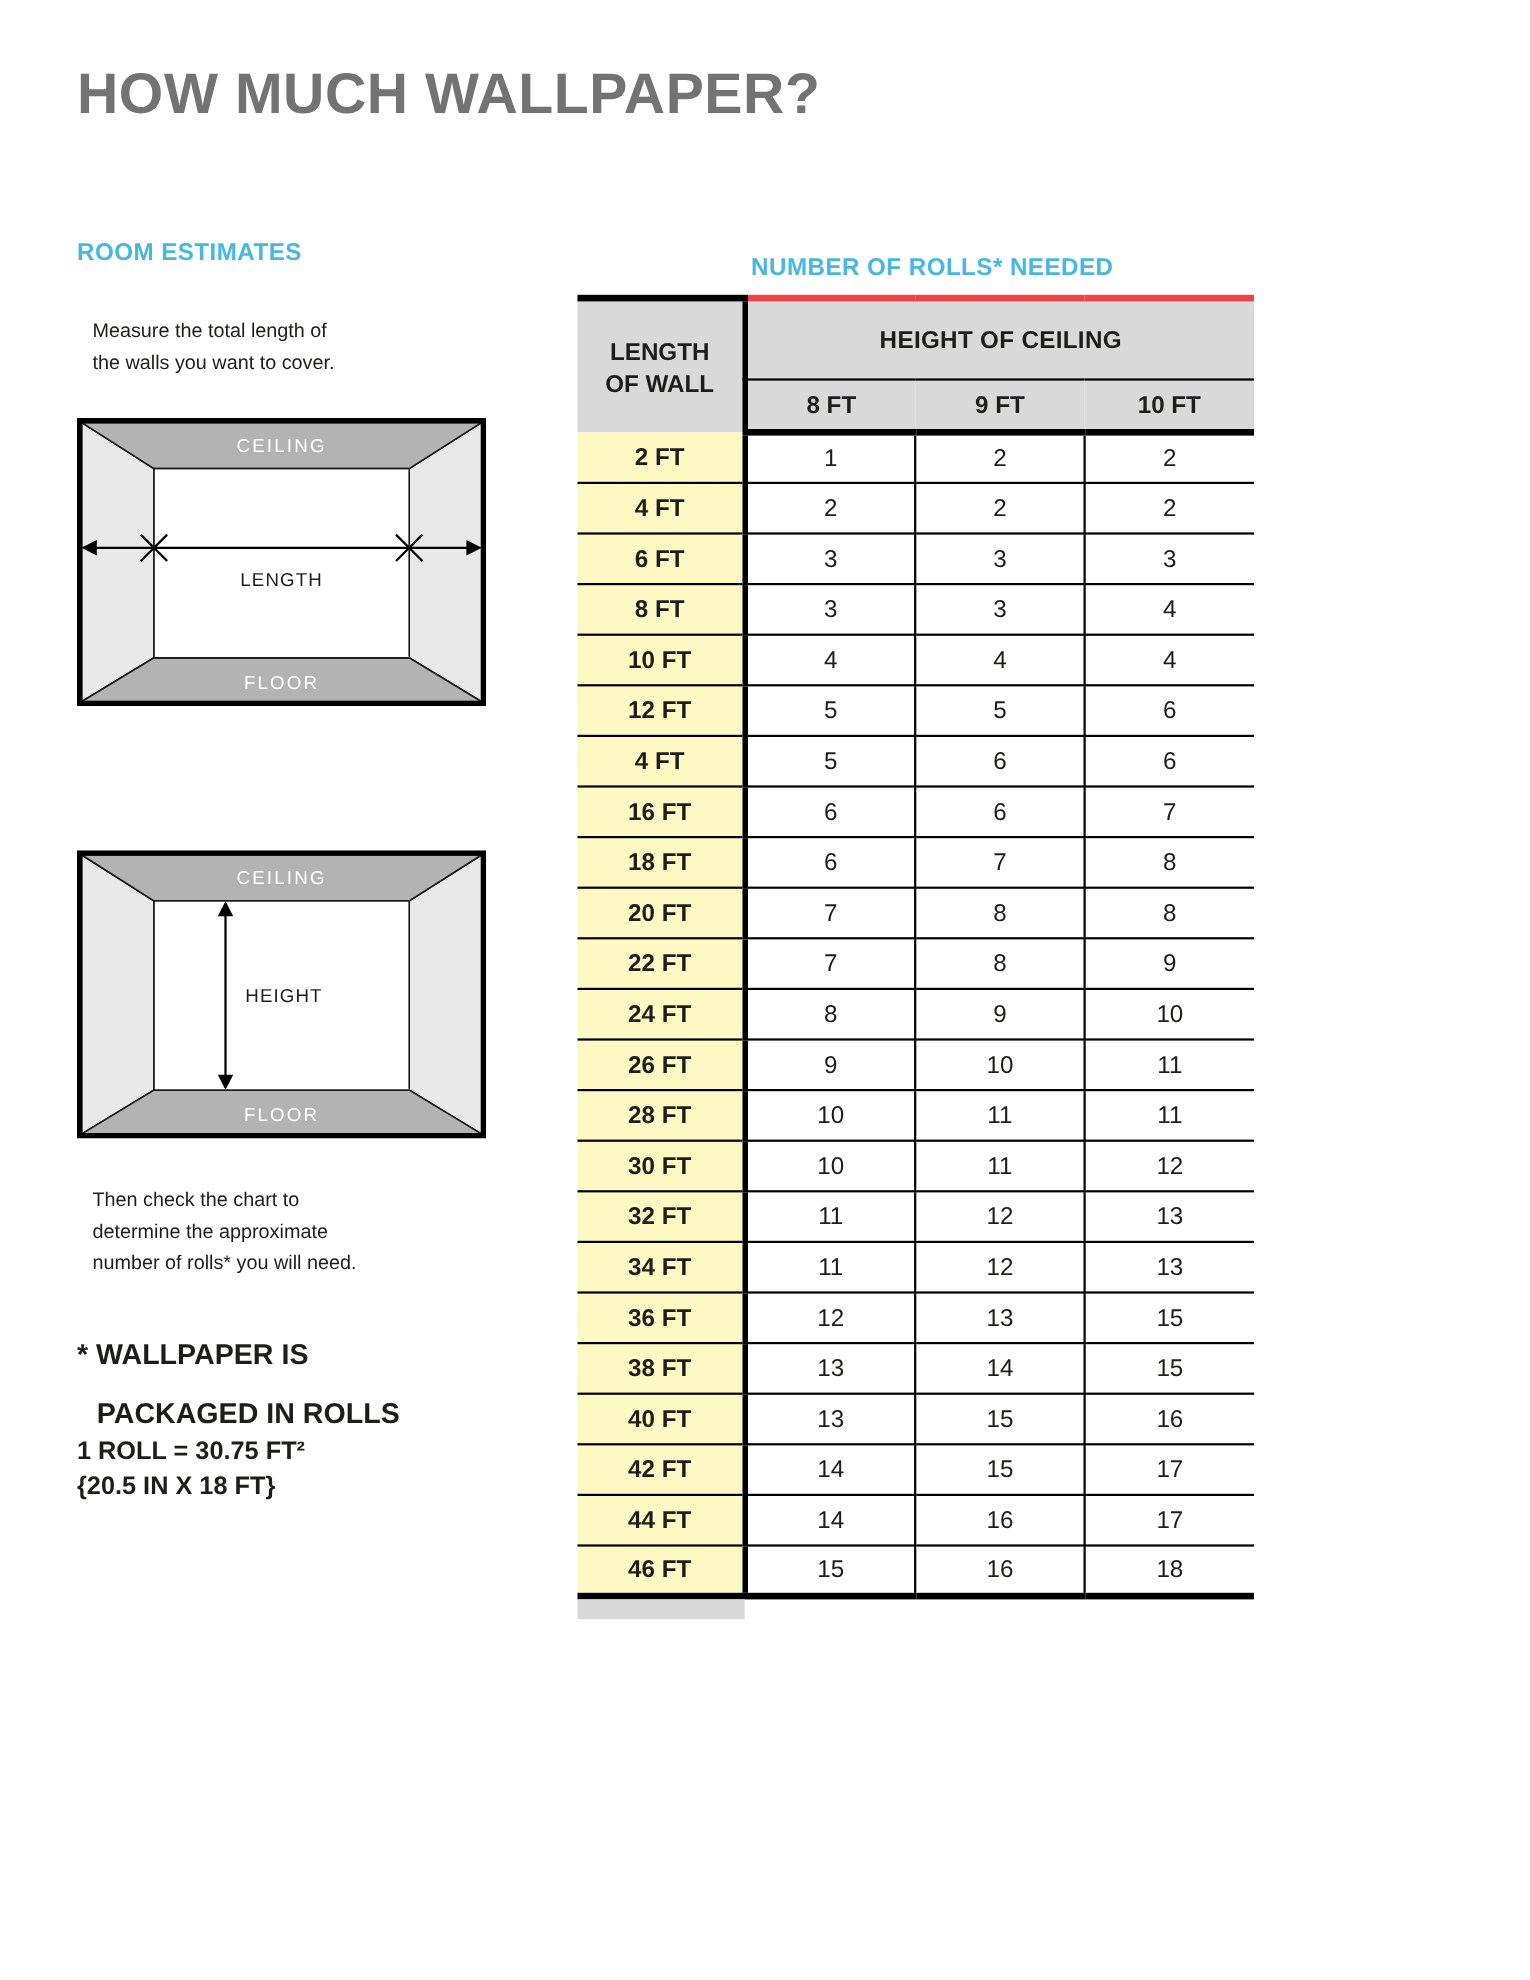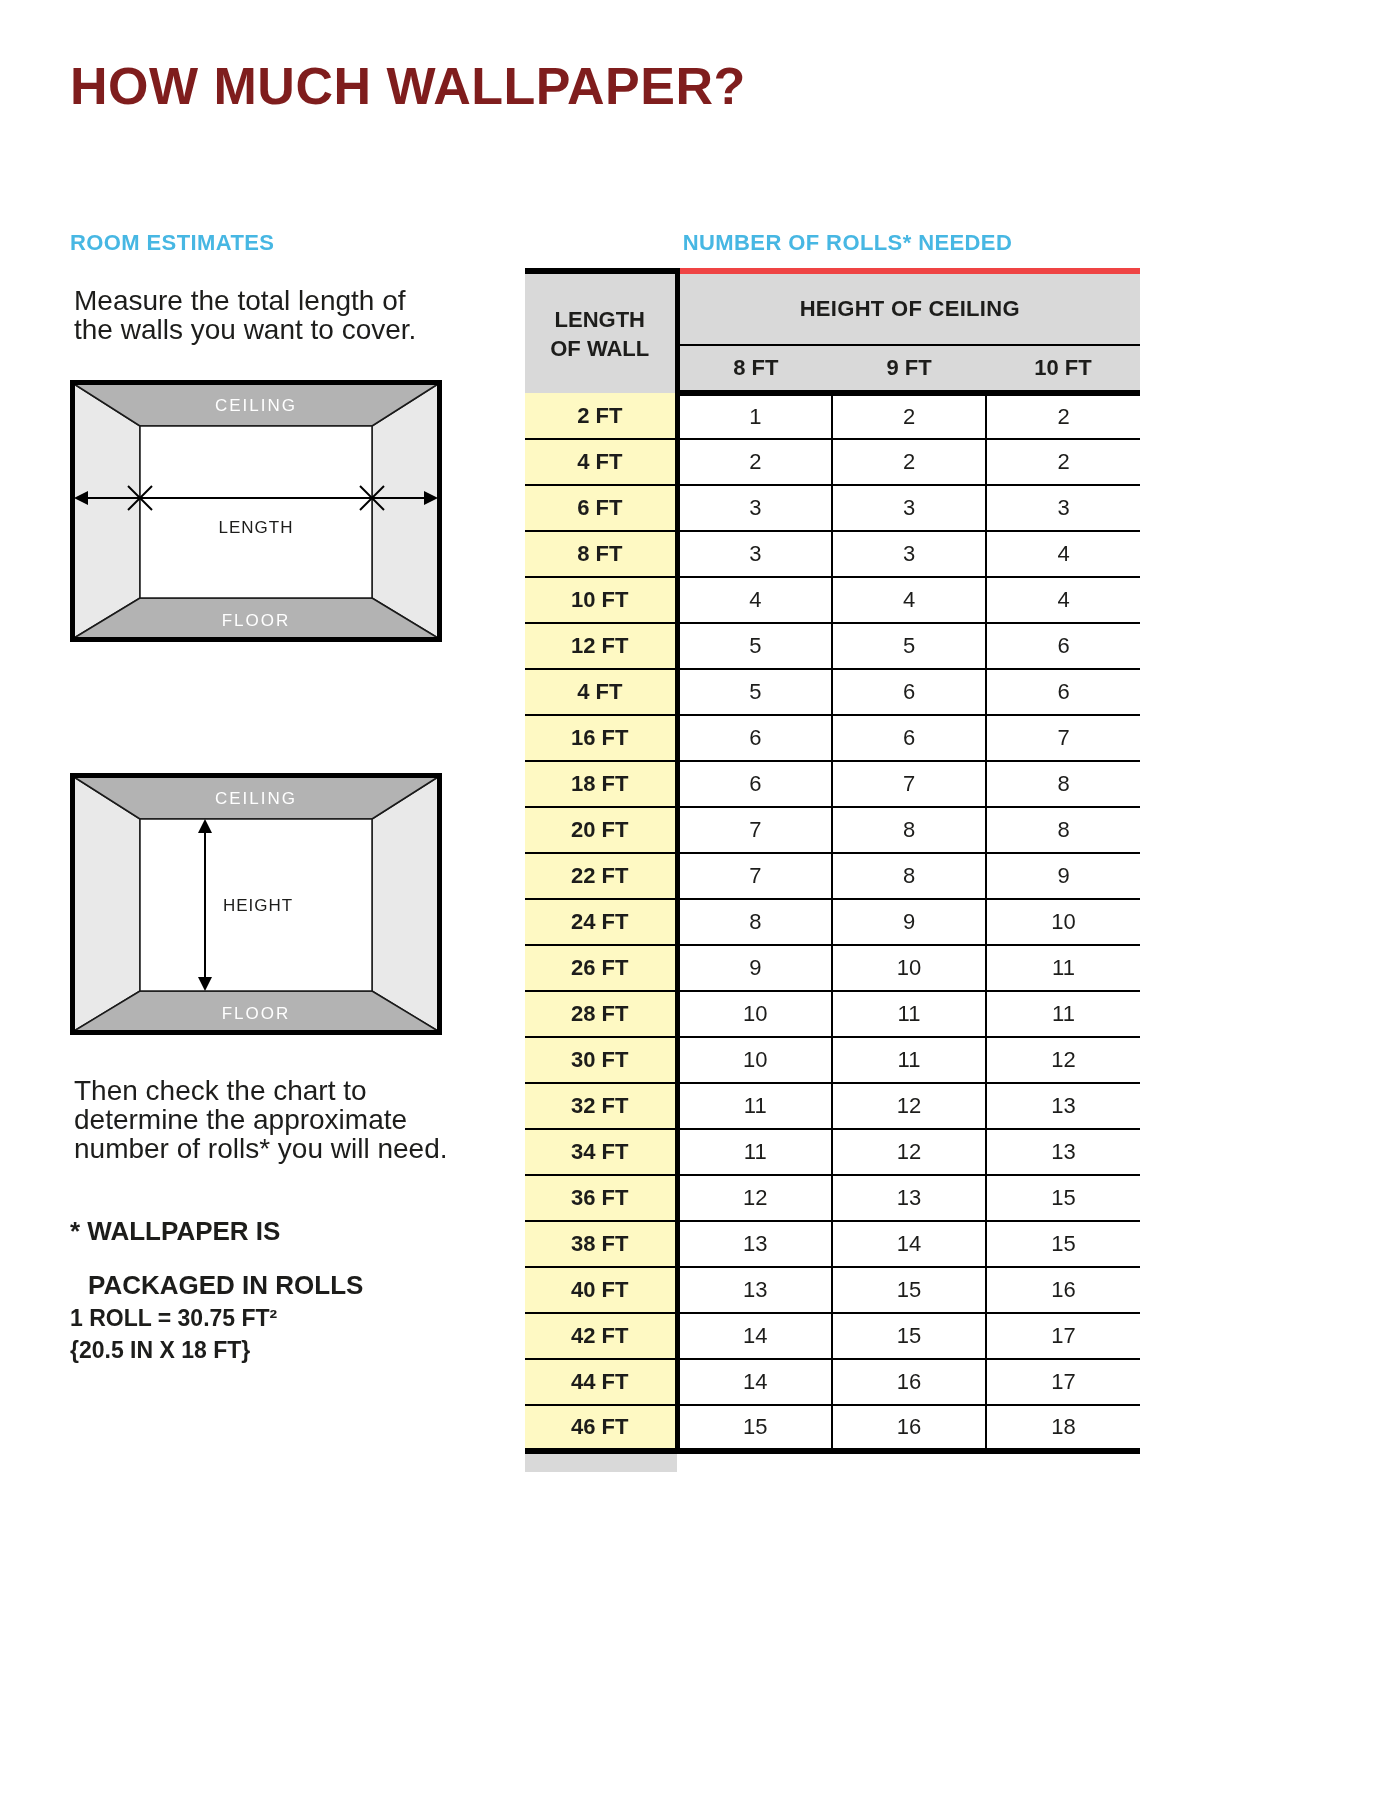--- a/index.html
+++ b/index.html
@@ -3,29 +3,29 @@
 <meta charset="utf-8">
 <style>
   * { margin:0; padding:0; box-sizing:border-box; }
   html,body { background:#ffffff; }
   .page {
     position:relative; width:1391px; height:1800px; background:#ffffff;
     font-family:"Liberation Sans", sans-serif; color:#1d1d1b; overflow:hidden;
   }
   .title {
     position:absolute; left:70px; top:56px;
-    font-size:52px; font-weight:bold; color:#7f1d1d; letter-spacing:0.5px;
+    font-size:52px; font-weight:bold; color:#737373; letter-spacing:0.5px;
   }
   .section-heading {
     position:absolute; font-size:22px; font-weight:bold; color:#47b7e3; letter-spacing:0.4px;
   }
-  .heading-left { left:70px; top:230px; }
+  .heading-left { left:70px; top:216px; }
   .heading-table { left:540px; top:230px; width:615px; text-align:center; }
   .body-text {
-    position:absolute; left:74px; font-size:28px; line-height:29px; white-space:pre-line;
+    position:absolute; left:84px; font-size:18px; line-height:29px; white-space:pre-line;
   }
   .step1 { top:286px; }
   .step2 { top:680px; }
   .step3 { top:1076px; }
   .footnote { position:absolute; left:70px; top:1216px; font-size:26px; line-height:30px; font-weight:bold; }
   .footnote .line2 { margin-left:18px;margin-top:24px; }
   .rollspec { position:absolute; left:70px; top:1302px; font-size:23px; line-height:32px; font-weight:bold; }
 
   .d1 { position:absolute; left:70px; top:380px; }
   .d2 { position:absolute; left:70px; top:773px; }

